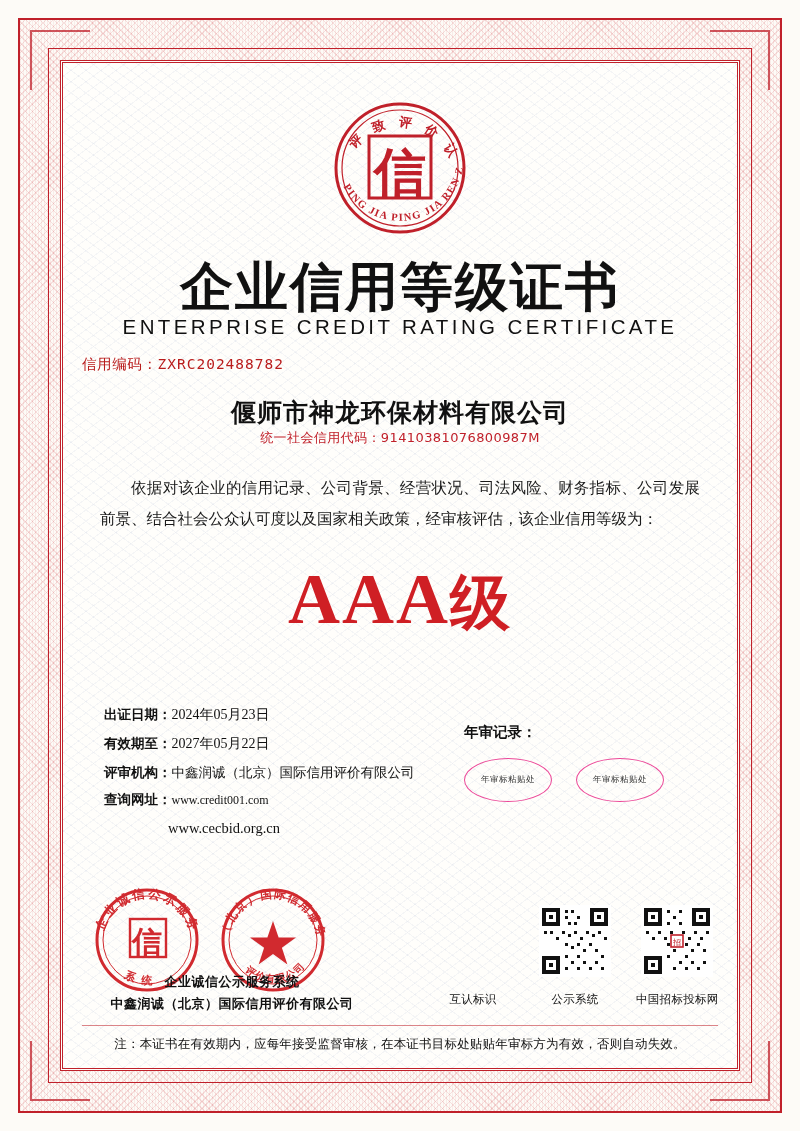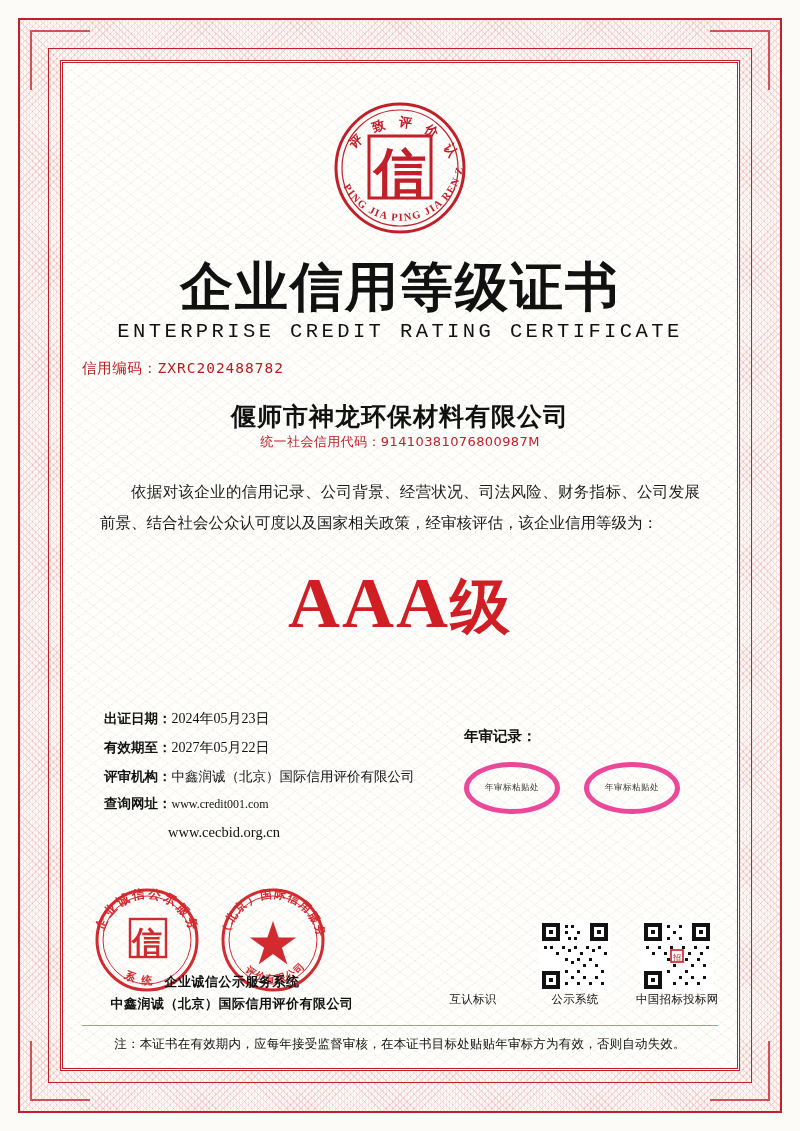--- a/index.html
+++ b/index.html
@@ -91,25 +91,24 @@
     font-family: "DejaVu Sans", sans-serif;
     font-weight: bold;
     font-size: 53px;
     letter-spacing: 2px;
     color: #111111;
     margin-top: 22px;
     line-height: 1.08;
   }
   .title-en {
     text-align: center;
-    font-family: Liberation Mono, monospace;
+    font-family: Liberation Sans, sans-serif;
     font-size: 20.5px;
     letter-spacing: 3.4px;
     color: #111111;
-    margin-top: 5px;
   }
 
   .credit-code-line {
     color: #b91c1c;
     font-size: 14.5px;
     margin-top: 16px;
     padding-right: 28px;
     font-family: "DejaVu Sans", sans-serif;
     letter-spacing: 0.6px;
   }
@@ -202,21 +201,21 @@
     font-size: 14.5px;
     color: #111;
   }
   .stamp-slots {
     display: flex;
     gap: 24px;
     margin-top: 16px;
   }
   .stamp-slot {
     width: 86px; height: 42px;
-    border: 5px solid #ec4899;
+    border: 1px solid #ec4899;
     border-radius: 50%;
     display: flex;
     align-items: center;
     justify-content: center;
     font-family: Liberation Mono, monospace;
     font-size: 8.5px;
     color: #333;
     letter-spacing: 0.5px;
   }
 
@@ -268,21 +267,21 @@
     justify-content: flex-end;
     gap: 20px;
     align-items: flex-end;
     padding-bottom: 2px;
   }
   .logo-item {
     width: 82px;
     text-align: center;
   }
   .logo-label {
-    margin-top: 0;
+    margin-top: 15px;
     font-family: "DejaVu Sans", sans-serif;
     font-size: 11.5px;
     color: #111;
     letter-spacing: 0.3px;
     white-space: nowrap;
   }
   .mutual-logo {
     width: 72px; height: 72px;
     border-radius: 50%;
     background: radial-gradient(circle at 50% 45%, #2a7fd4 0%, #1d5fae 70%, #174f92 100%);

